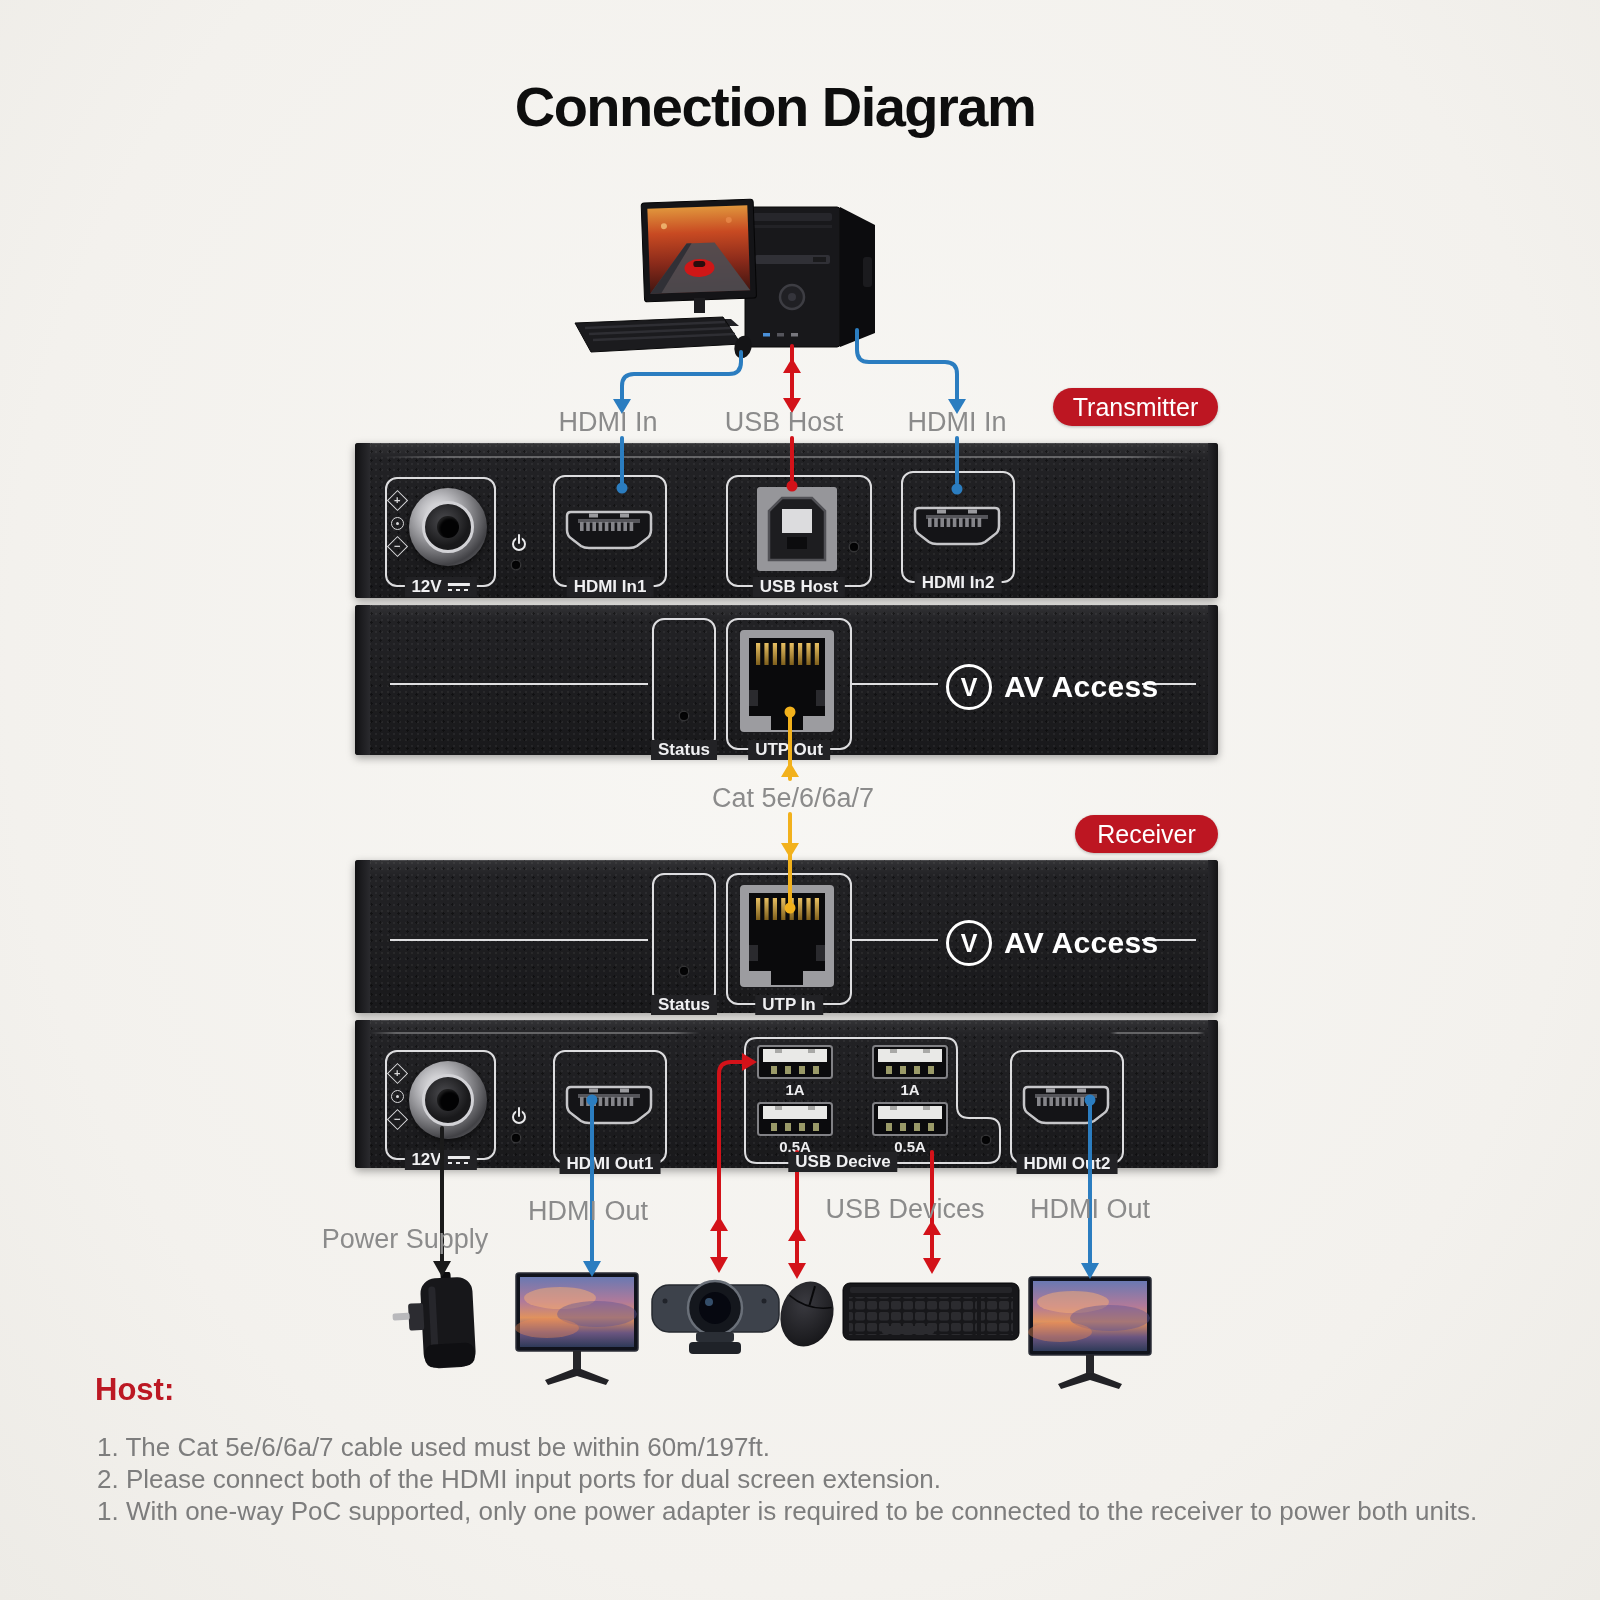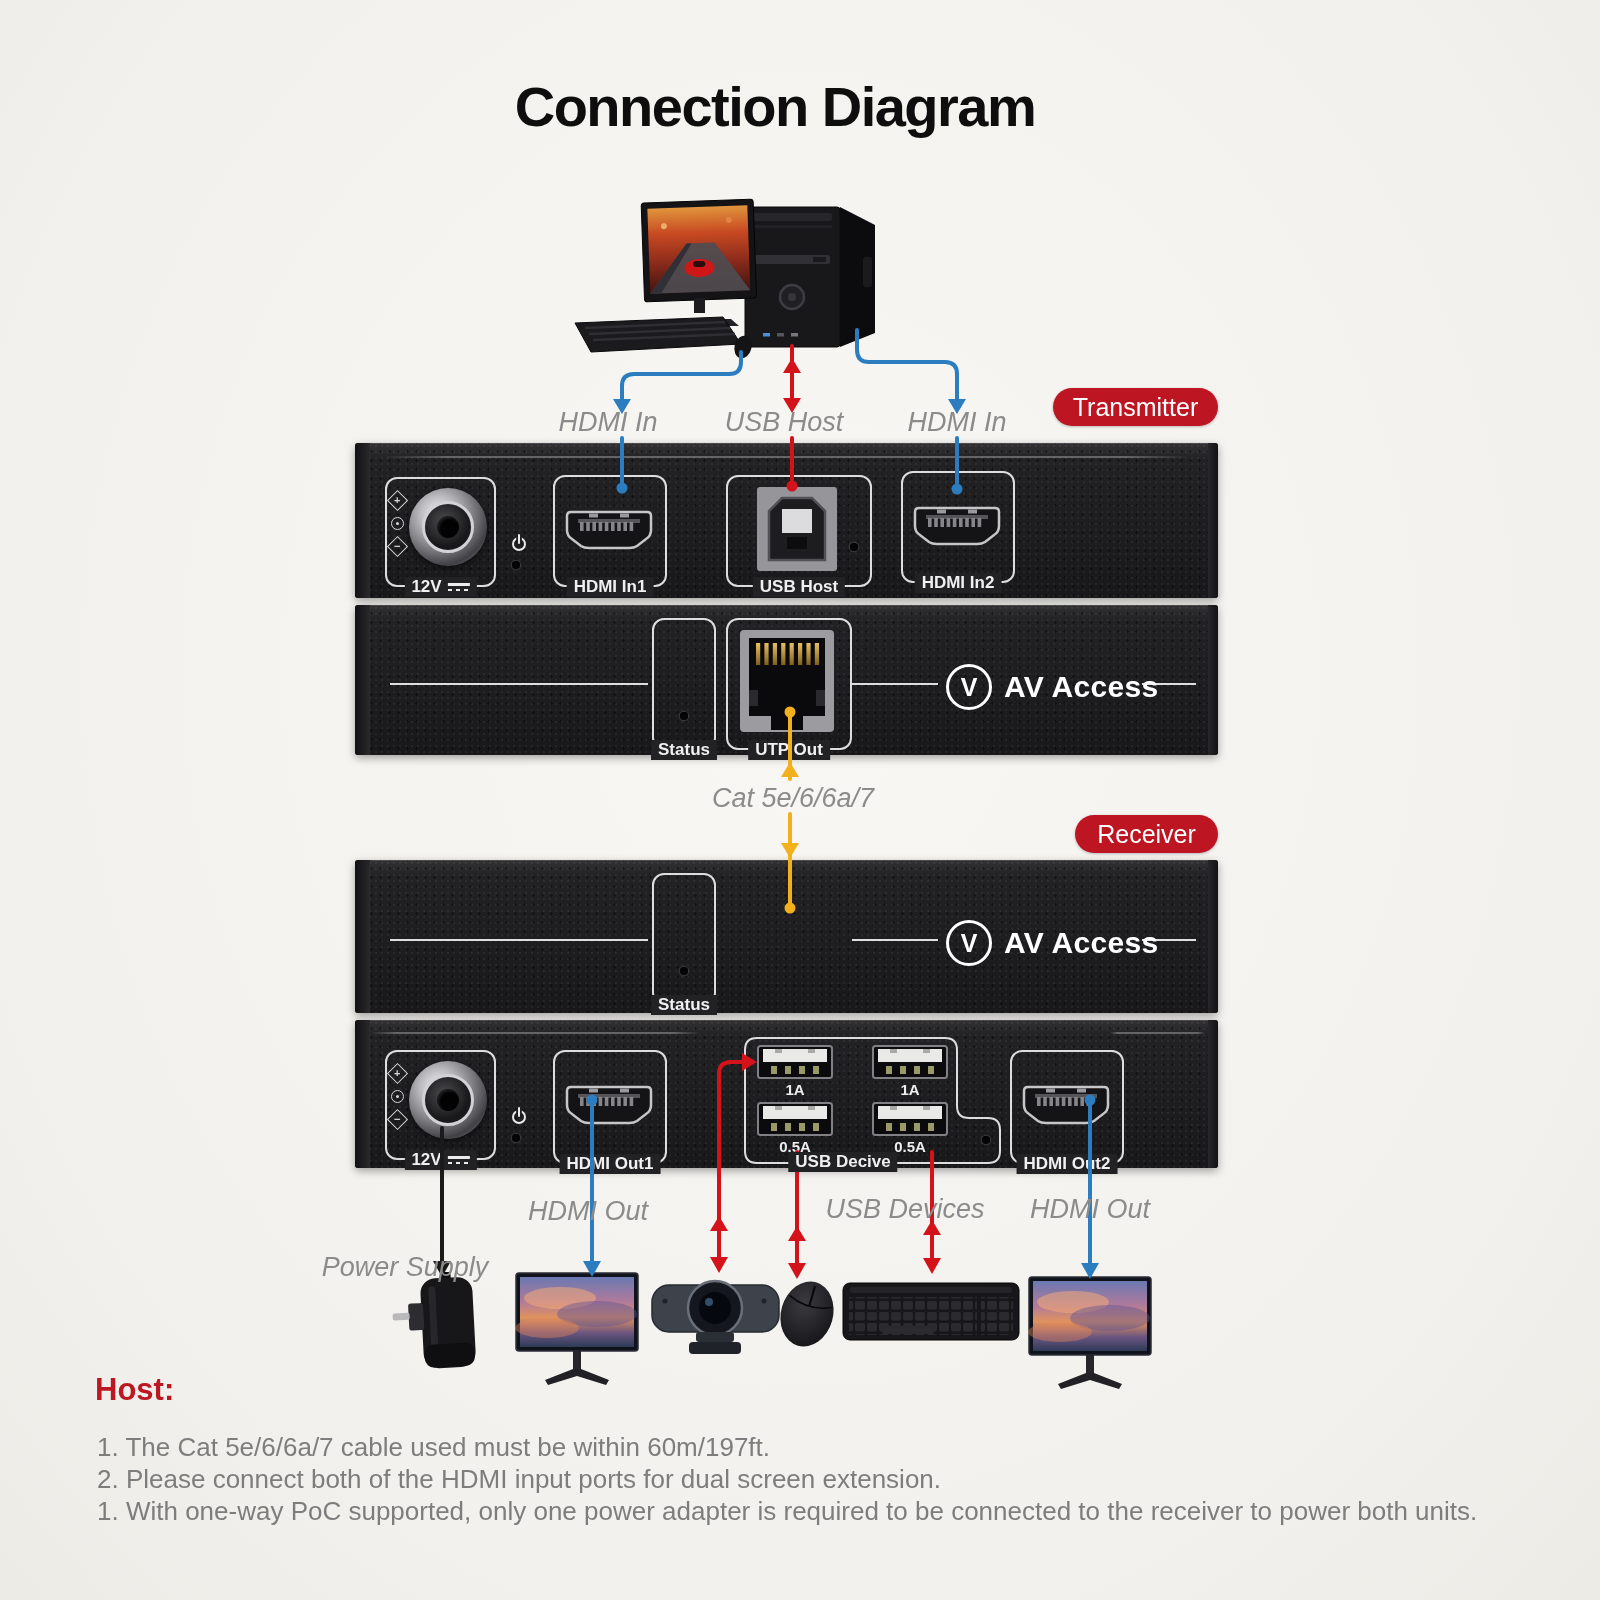--- a/index.html
+++ b/index.html
@@ -6,21 +6,21 @@
   .stage{position:relative;width:1600px;height:1600px;overflow:hidden;
     background:radial-gradient(ellipse at 50% 42%, #f8f7f4 0%, #f3f1ed 70%, #edebe6 100%);
     font-family:"Liberation Sans","DejaVu Sans",sans-serif;}
   .abs{position:absolute;}
 
   
   .title{position:absolute;top:74px;left:0;width:1550px;text-align:center;
     font-size:56px;font-weight:800;letter-spacing:-1.5px;color:#0e0e0e;}
 
   
-  .glabel{position:absolute;font-size:27px;color:var(--label-gray);text-align:center;white-space:nowrap;z-index:25;font-style:italic;}
+  .glabel{position:absolute;font-size:27px;color:var(--label-gray);text-align:center;white-space:nowrap;z-index:25;}
 
   
   .badge{position:absolute;height:38px;border-radius:19px;background:var(--badge-red);
     color:#fff;font-size:25px;display:flex;align-items:center;justify-content:center;
     z-index:25;box-shadow:0 1px 3px rgba(0,0,0,.25);}
 
   
   .device-panel{position:absolute;left:355px;width:863px;z-index:5;border-radius:3px;
     background-color:#222225;
     background-image:
@@ -314,20 +314,26 @@
   <span class="glabel" style="left:698px;top:783px;width:190px">Cat 5e/6/6a/7</span>
 
   <div class="device-panel" style="top:860px;height:153px">
     <div class="dline" style="left:35px;top:79px;width:258px"></div>
     <div class="dline" style="left:497px;top:79px;width:86px"></div>
     <div class="dline" style="left:787px;top:79px;width:54px"></div>
     <div class="pbox" style="left:297px;top:13px;width:60px;height:128px">
       <span class="led" style="left:26px;top:92px"></span>
       <span class="plabel">Status</span>
     </div>
+    <div class="pbox" style="left:371px;top:13px;width:122px;height:128px">
+      <svg style="position:absolute;left:12px;top:10px" width="94" height="102">
+          <use href="#sym-rj45"></use>
+        </svg>
+      <span class="plabel">UTP In</span>
+    </div>
     <div class="brand" style="left:591px;top:60px">
       <span class="ring">V</span>
       <span class="btxt">AV Access</span>
     </div>
   </div>
 
   <div class="device-panel" style="top:1020px;height:148px">
     <div class="groove" style="top:12px;left:15px;width:330px"></div>
     <div class="groove" style="top:12px;left:755px;width:95px"></div>
 
@@ -382,21 +388,21 @@
   <svg class="abs" style="left:872px;top:1102px;z-index:7" width="76" height="34">
       <use href="#sym-usba"></use>
     </svg>
   <span class="amp" style="left:765px;top:1081px">1A</span>
   <span class="amp" style="left:880px;top:1081px">1A</span>
   <span class="amp" style="left:765px;top:1138px">0.5A</span>
   <span class="amp" style="left:880px;top:1138px">0.5A</span>
   <span class="led" style="left:982px;top:1136px;z-index:7"></span>
   <span class="usbgrp-label" style="left:843px;top:1152px;transform:translateX(-50%)">USB Decive</span>
 
-  <span class="glabel" style="left:315px;top:1252px;width:180px">Power Supply</span>
+  <span class="glabel" style="left:315px;top:1224px;width:180px">Power Supply</span>
   <span class="glabel" style="left:498px;top:1196px;width:180px">HDMI Out</span>
   <span class="glabel" style="left:815px;top:1194px;width:180px">USB Devices</span>
   <span class="glabel" style="left:1000px;top:1194px;width:180px">HDMI Out</span>
 
   <svg class="abs dev" style="left:392px;top:1272px" width="95" height="105" viewBox="0 0 95 105">
     <g transform="rotate(-3 50 50)">
       <rect x="51" y="0" width="10" height="10" rx="3" fill="#0c0c0e"></rect>
       <rect x="30" y="6" width="52" height="90" rx="15" fill="#17171a"></rect>
       <rect x="38" y="14" width="7" height="74" rx="3.5" fill="#26262b"></rect>
       <rect x="31" y="72" width="50" height="23" rx="9" fill="#0f0f12"></rect>

